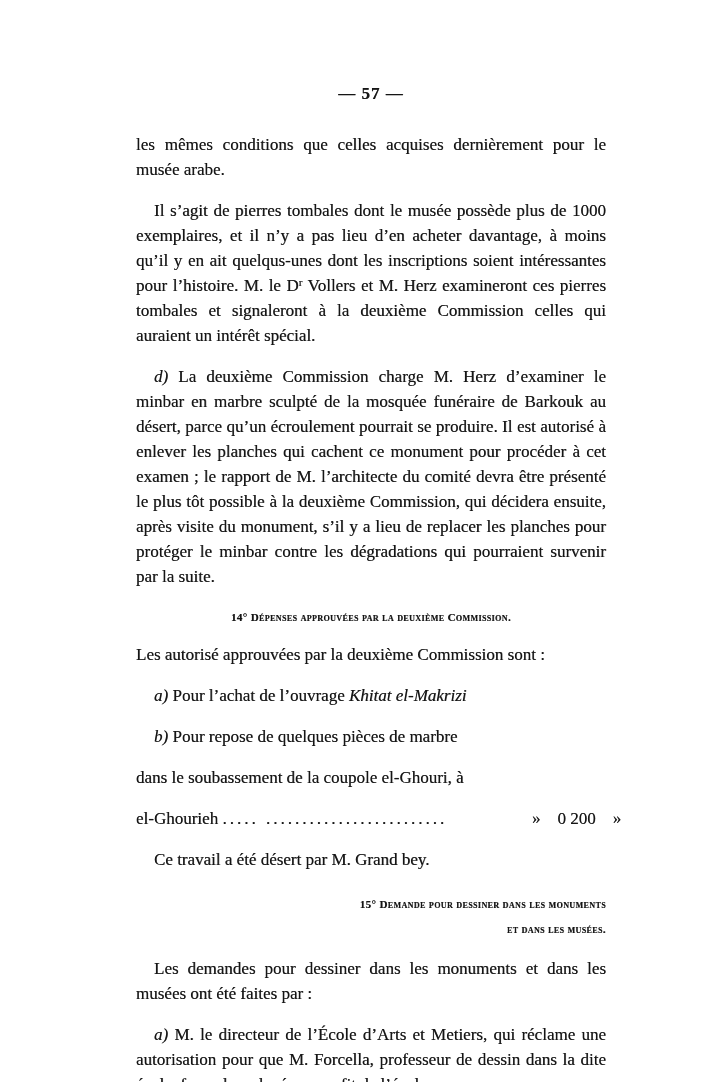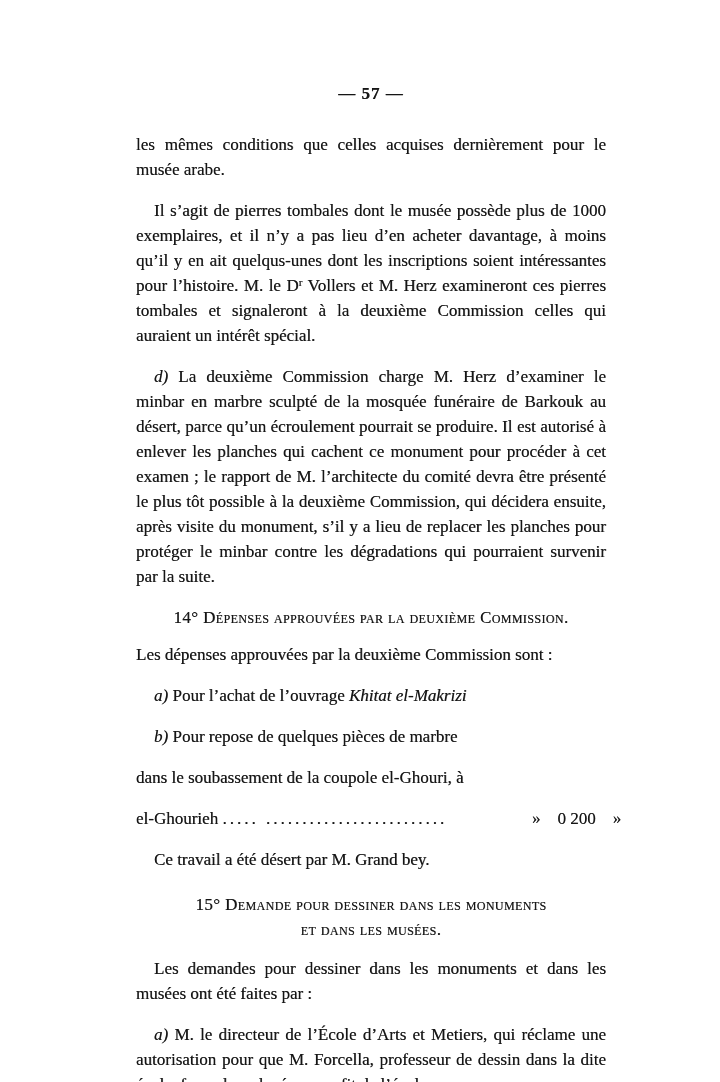--- a/index.html
+++ b/index.html
@@ -41,27 +41,27 @@
   .noindent { text-indent: 0; }
   .it { font-style: italic; }
   sup.small-sup {
     font-size: 11px;
     line-height: 0;
     vertical-align: 5px;
   }
   .sec-head {
     text-align: center;
     text-indent: 0;
-    font-weight: normal;
+    font-weight: bold;
     font-variant: small-caps;
     letter-spacing: 0.4px;
-    font-size: 17px;
+    font-size: 11px;
   }
   .sec-head-14 { margin-top: 12px !important; margin-bottom: 12px !important; }
-  .sec-head-15 { margin-top: 20px !important; margin-bottom: 14px !important; }
+  .sec-head-15 { margin-top: 20px !important; margin-bottom: 14px !important; text-align: right; }
   .intro-14 { margin-top: 4px !important; }
   .exp-item { margin-top: 9px !important; }
   .exp-last { position: relative; text-indent: 0; text-align: left; }
   .dots { letter-spacing: 3px; white-space: nowrap; }
   .amount { position: absolute; top: 0; white-space: pre; }
   .amount-a { left: 365px; }
   .amount-b { left: 396px; }
   .note-14 { margin-top: 13px !important; }
   .s15-p1 { margin-top: 0 !important; }
   .s15-pa { margin-top: 2px !important; }
@@ -76,21 +76,21 @@
   <div class="text-col">
 
     <p class="noindent">les mêmes conditions que celles acquises dernièrement pour le musée arabe.</p>
 
     <p class="indent"><span>Il s’agit de pierres tombales dont le musée possède plus de 1000 exemplaires, et il n’y a pas lieu d’en acheter davantage, à moins qu’il y en ait quelqus-unes dont les inscriptions soient intéressantes pour l’histoire. M. le D</span><sup class="small-sup">r</sup><span> Vollers et M. Herz examineront ces pierres tombales et signaleront à la deuxième Commission celles qui auraient un intérêt spécial.</span></p>
 
     <p class="indent"><span class="it">d)</span><span> La deuxième Commission charge M. Herz d’examiner le minbar en marbre sculpté de la mosquée funéraire de Barkouk au désert, parce qu’un écroulement pourrait se produire. Il est autorisé à enlever les planches qui cachent ce monument pour procéder à cet examen ; le rapport de M. l’architecte du comité devra être présenté le plus tôt possible à la deuxième Commission, qui décidera ensuite, après visite du monument, s’il y a lieu de replacer les planches pour protéger le minbar contre les dégradations qui pourraient survenir par la suite.</span></p>
 
     <p class="sec-head sec-head-14"><span>14°</span> <span>Dépenses approuvées par la deuxième Commission.</span></p>
 
-    <p class="noindent intro-14">Les dépenses approuvées par la deuxième Commission sont :</p>
+    <p class="noindent intro-14">Les autorisé approuvées par la deuxième Commission sont :</p>
 
     <div class="exp-item">
       <p class="indent"><span class="it">a)</span><span> Pour l’achat de l’ouvrage </span><span class="it">Khitat el-Makrizi</span></p>
     </div>
 
     <div class="exp-item">
       <p class="indent"><span class="it">b)</span><span> Pour repose de quelques pièces de marbre</span></p>
       <p class="noindent">dans le soubassement de la coupole el-Ghouri, à</p>
       <p class="exp-last"><span>el-Ghourieh </span><span class="dots">..... .........................</span><span class="amount amount-b">»&nbsp;&nbsp;&nbsp;&nbsp;0 200&nbsp;&nbsp;&nbsp;&nbsp;»</span></p>
     </div>

